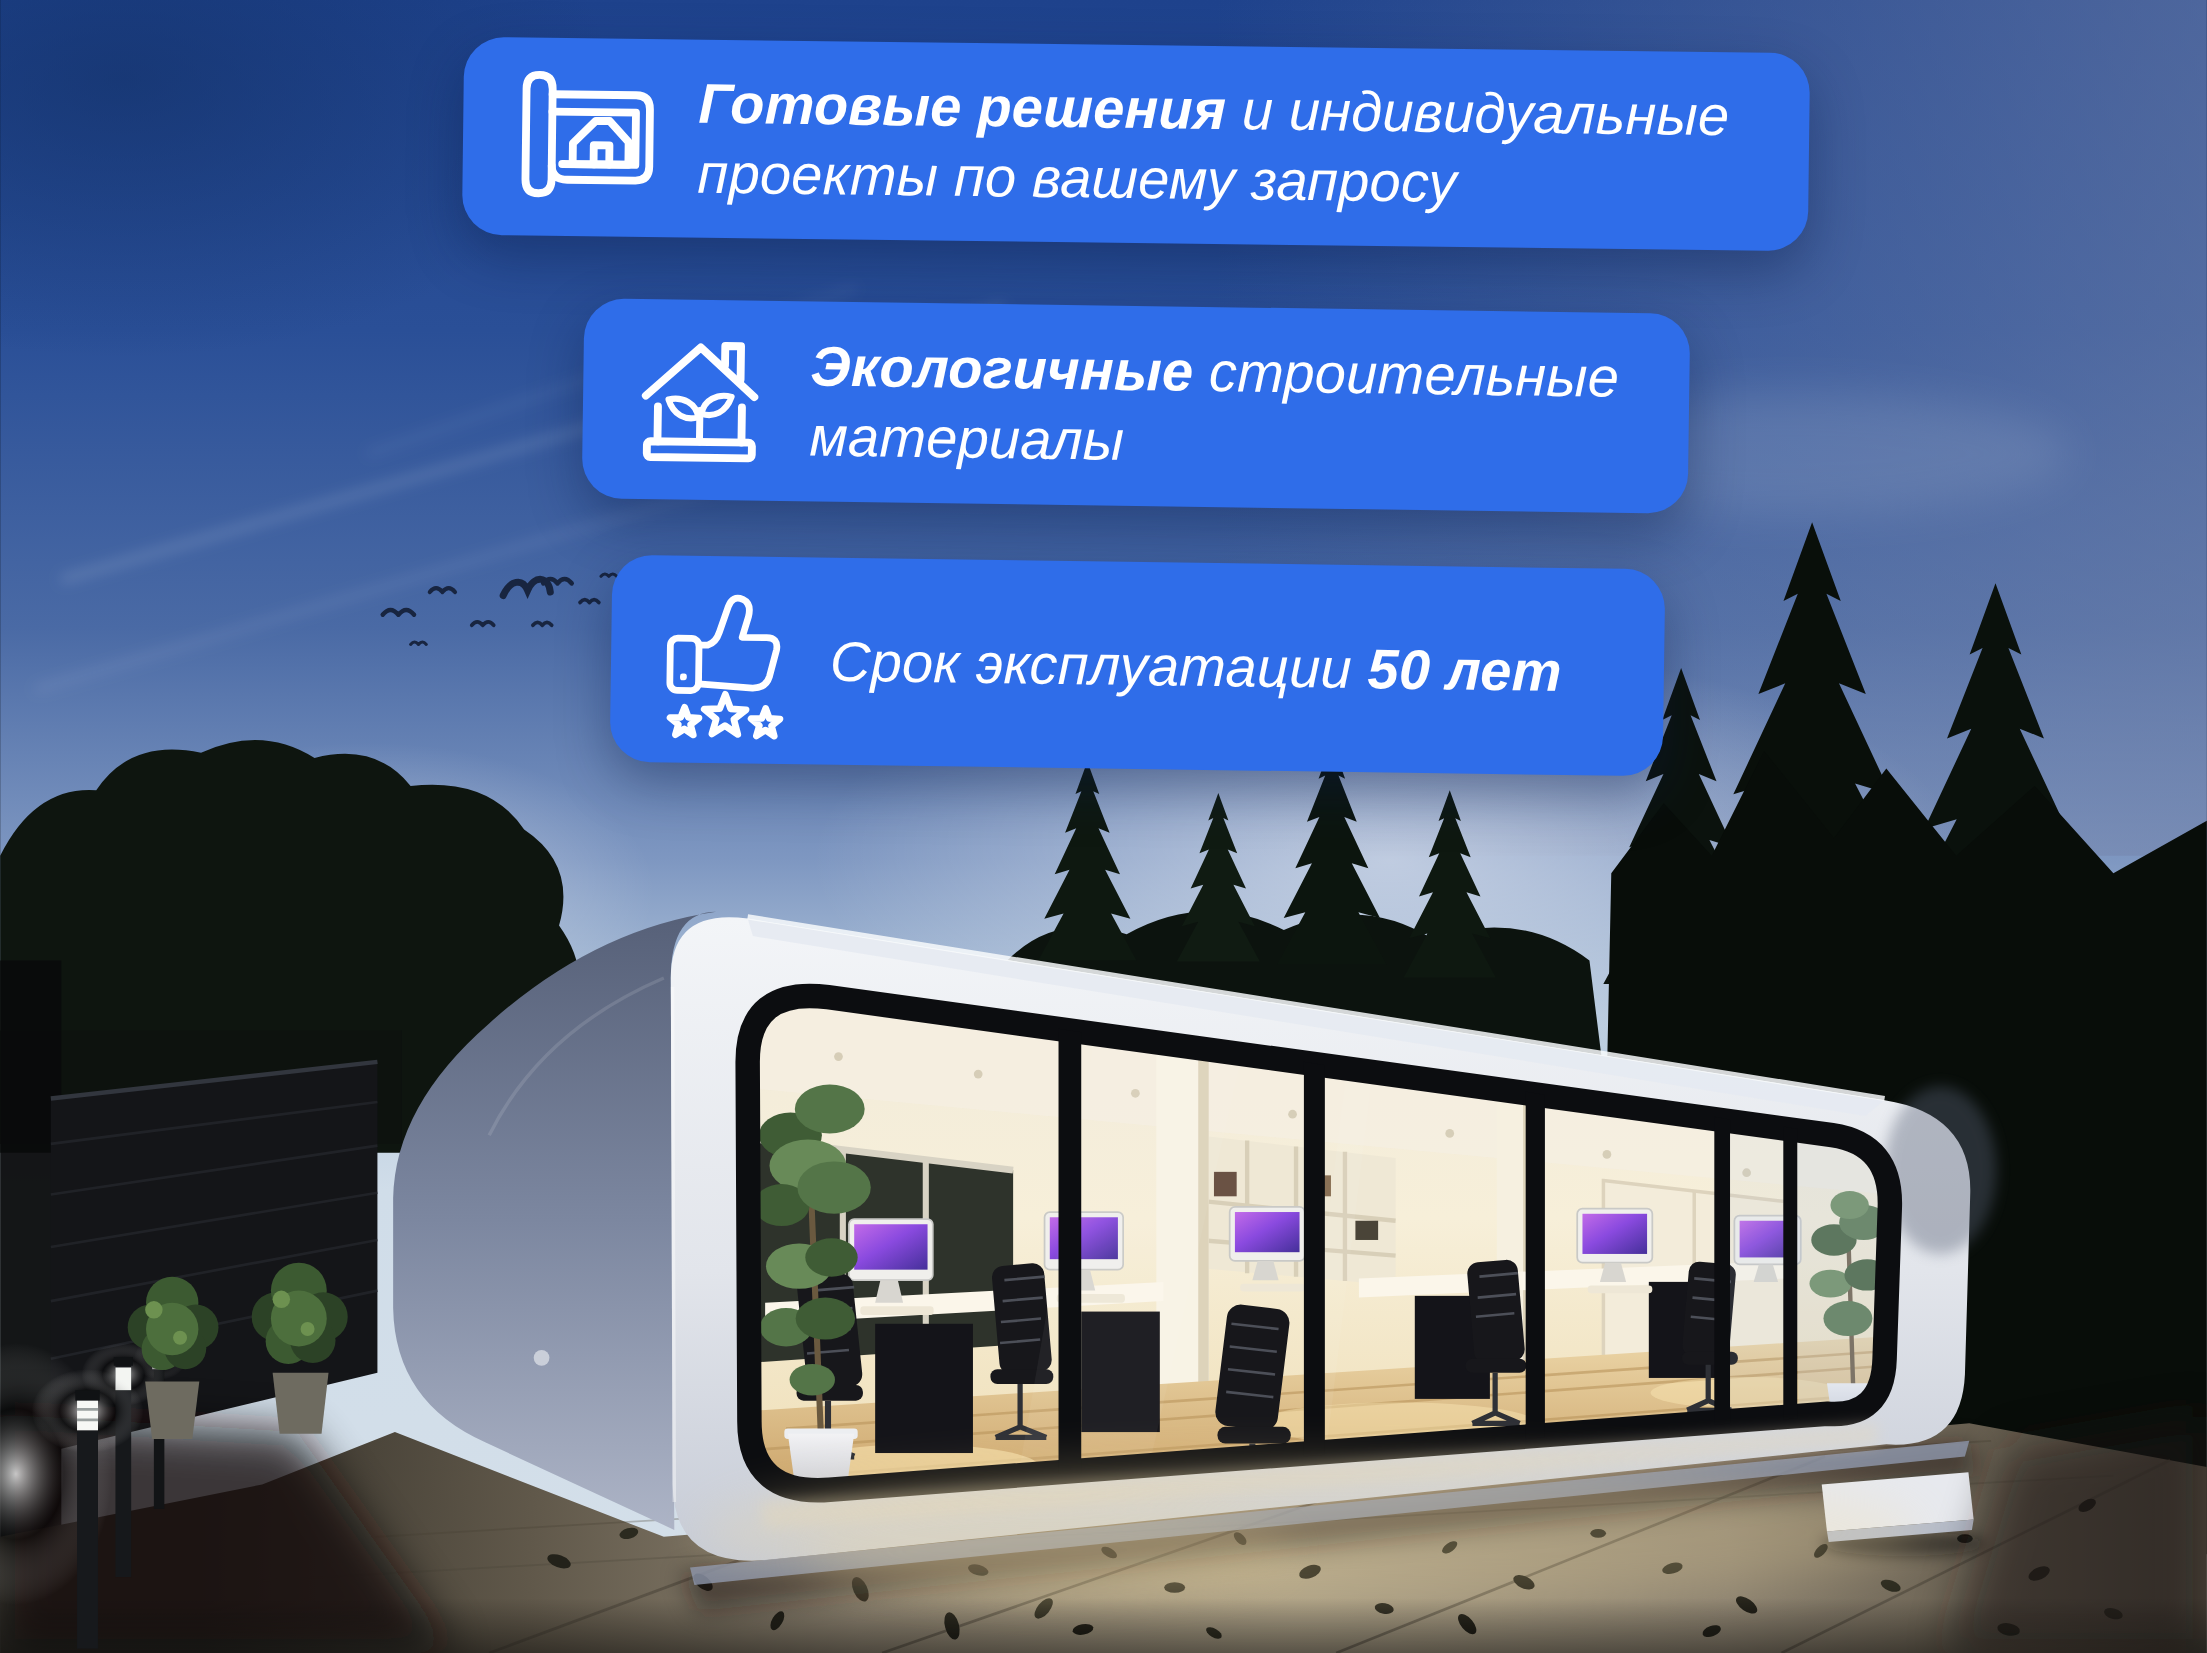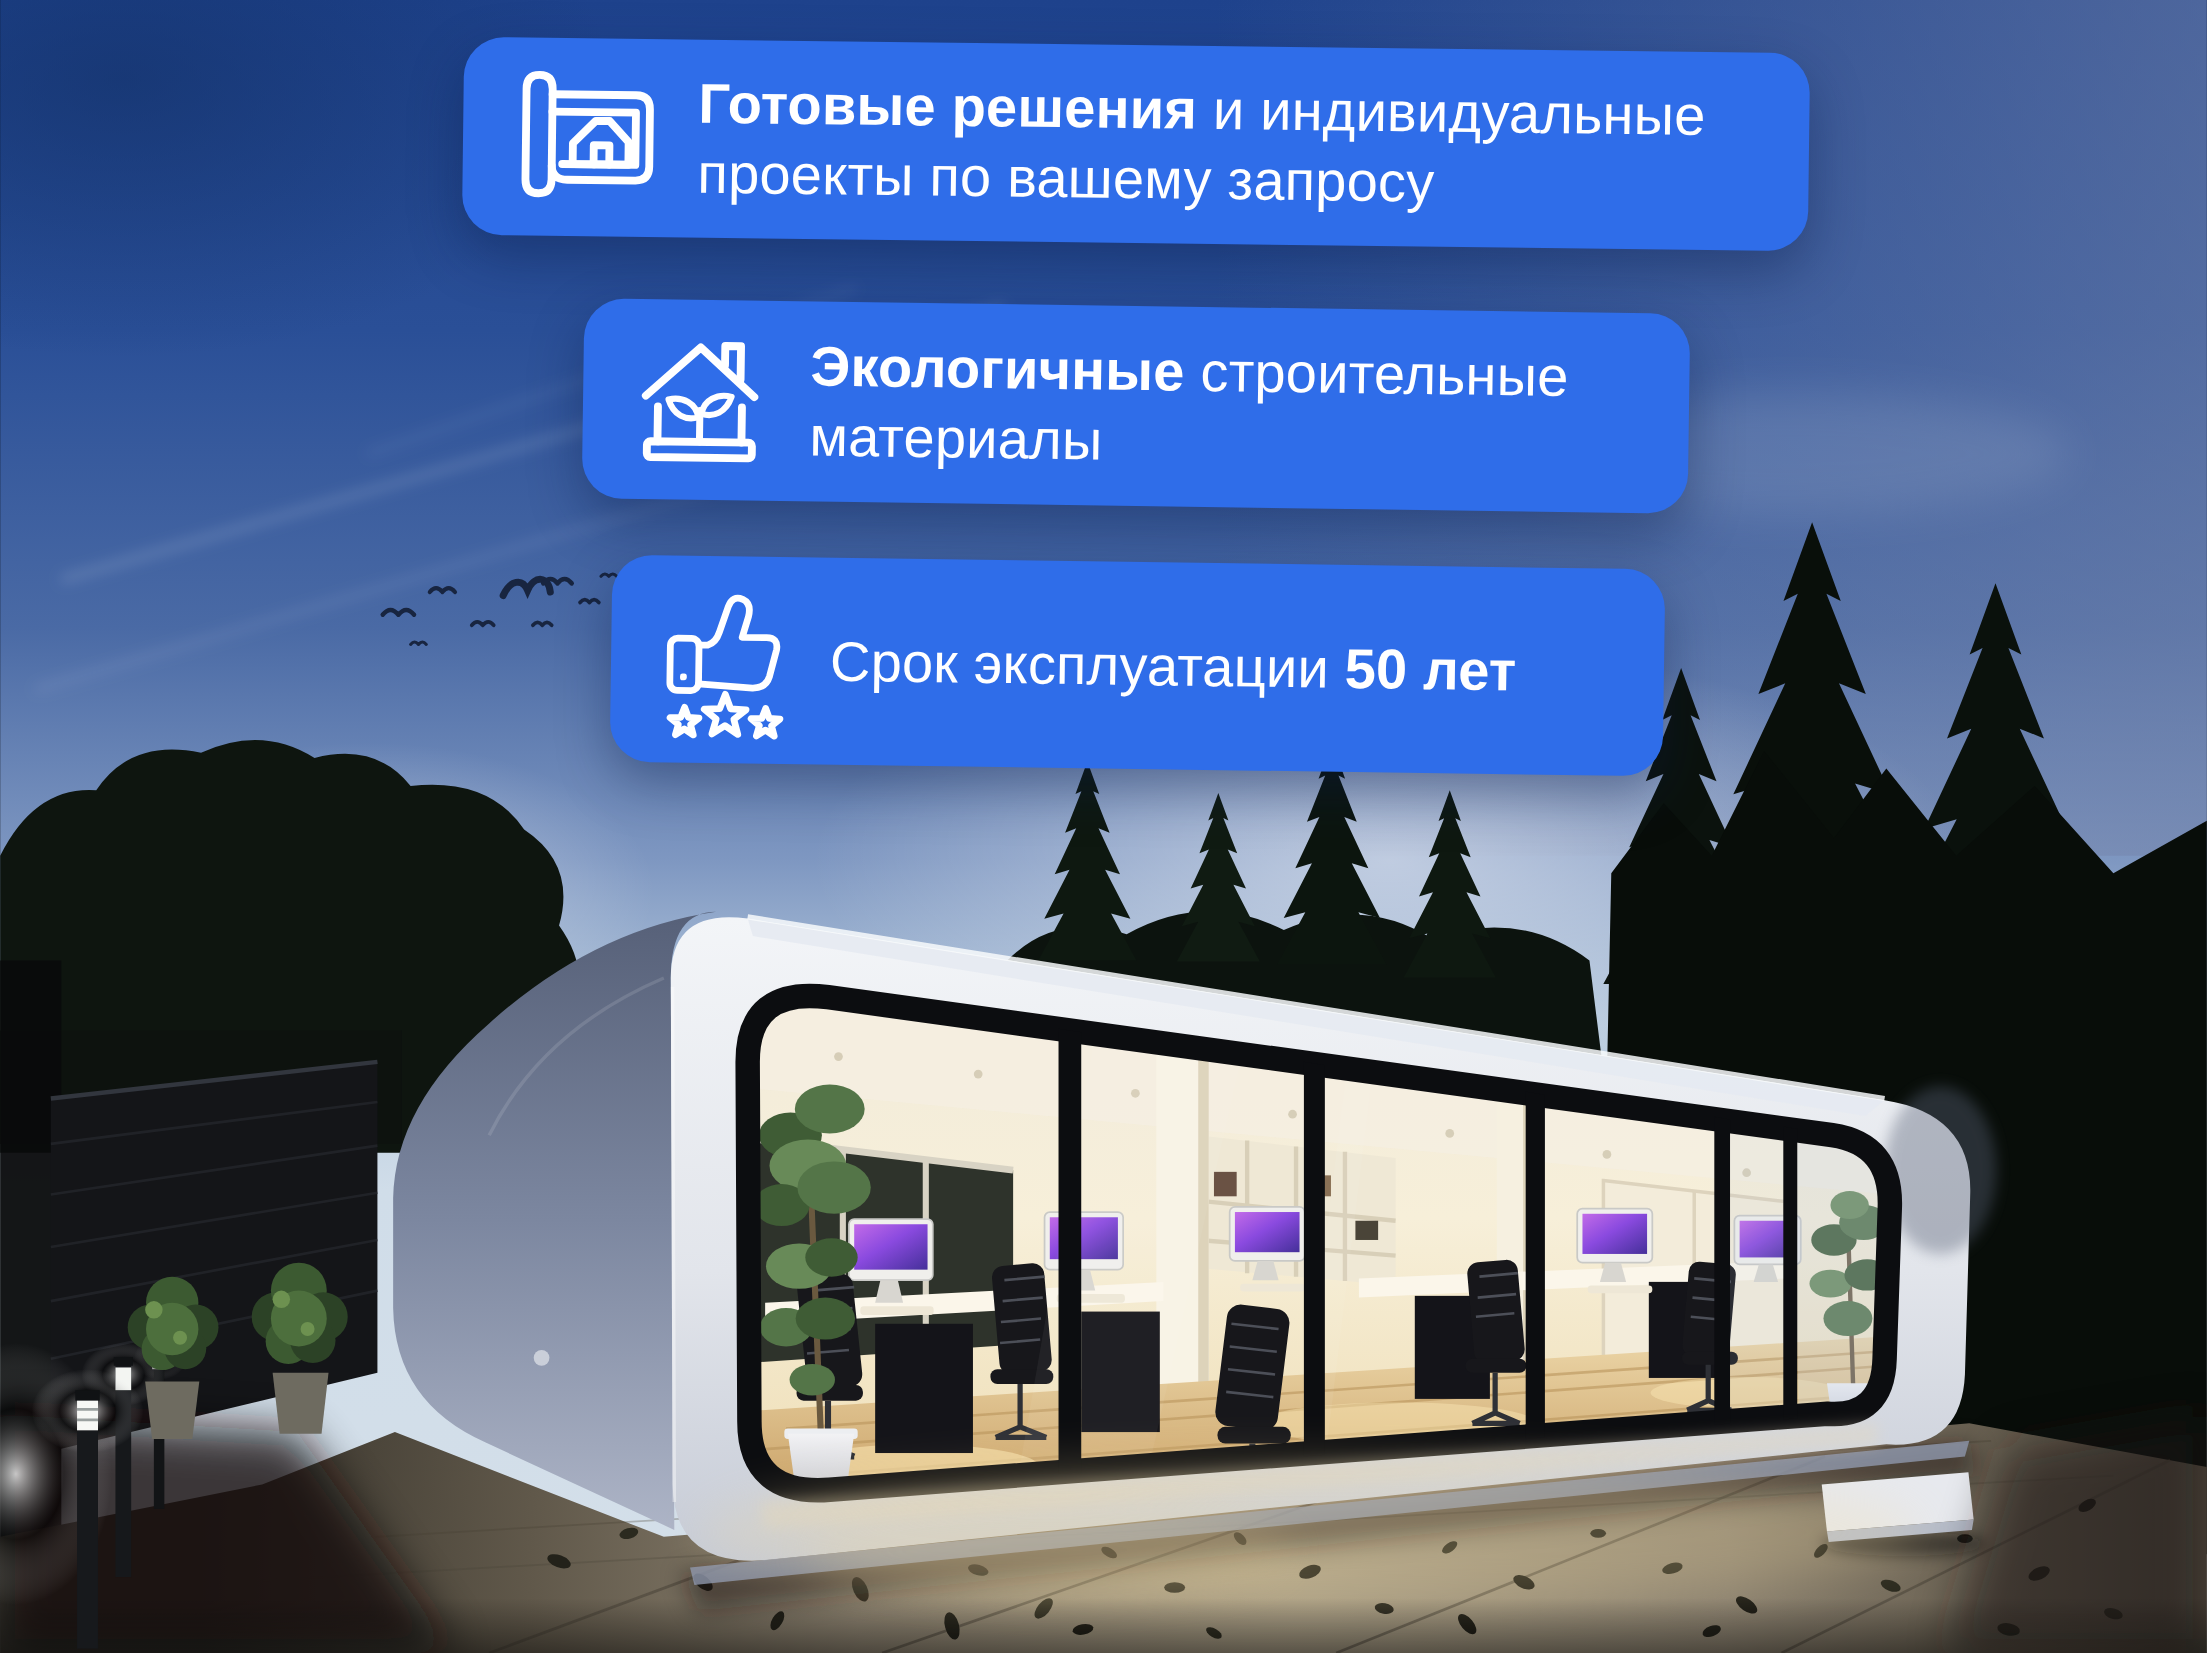--- a/index.html
+++ b/index.html
@@ -1,17 +1,17 @@
 <!DOCTYPE html>
 <html style="font-size:14px"><head>
 <meta charset="utf-8">
 <style>
   html,body{margin:0;padding:0;background:#000;overflow:hidden;}
   .stage{position:relative;width:2207px;height:1653px;overflow:hidden;
-         font-family:"Liberation Sans",sans-serif;}
+         font-family:"Liberation Sans",sans-serif;font-style:italic;}
   .scene-svg{position:absolute;left:0;top:0;width:100%;height:100%;display:block;}
   .card{position:absolute;background:#2F6DE9;border-radius:40px;display:flex;align-items:center;
         color:#fff;box-shadow:0 21px 52px rgba(8,25,70,.38);}
   .card .icon{flex:0 0 auto;}
   .card-text{font-size:56px;line-height:70px;letter-spacing:0.2px;}
   .card-text .line{white-space:nowrap;}
   .b{font-weight:700;}
   .card1{left:463px;top:45px;width:1297px;height:198px;transform:rotate(.7deg);padding-left:49px;gap:38px;}
   .card2{left:583px;top:306px;width:1059px;height:200px;transform:rotate(.8deg);padding-left:47px;gap:40px;}
   .card3{left:611px;top:562px;width:1004px;height:207px;transform:rotate(.8deg);padding-left:49px;gap:35px;}

